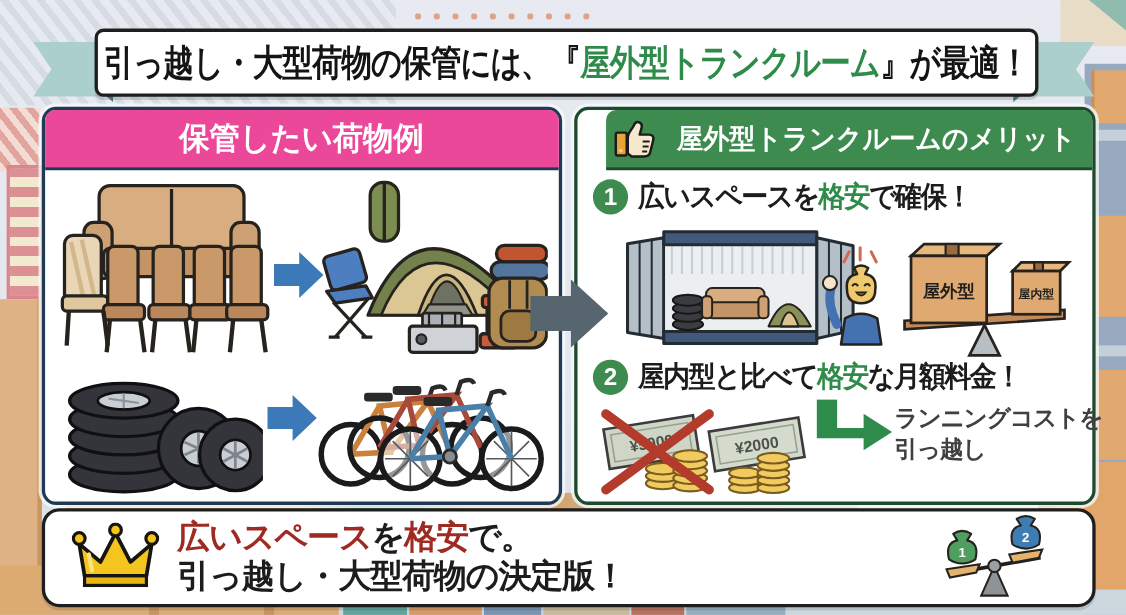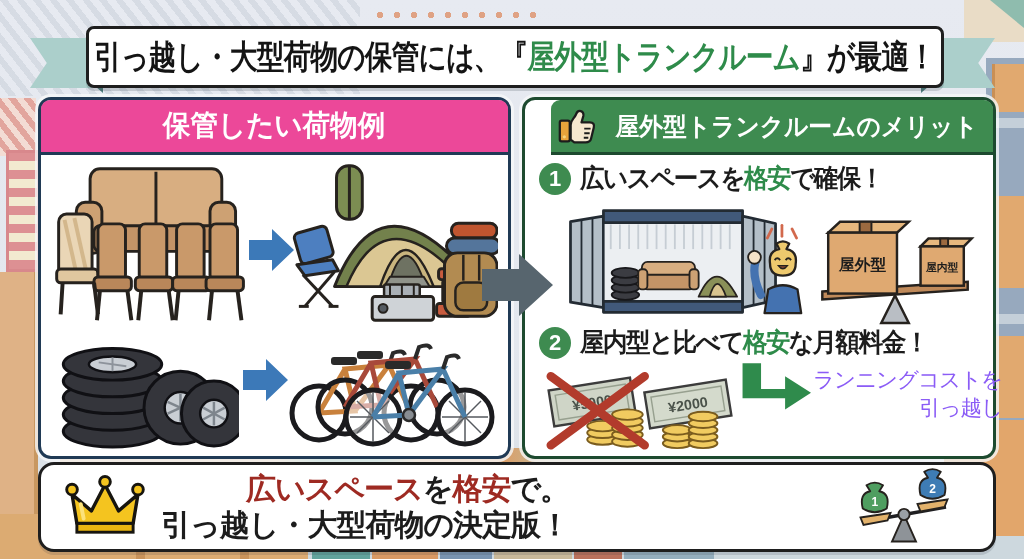--- a/index.html
+++ b/index.html
@@ -59,29 +59,29 @@
   .panel-r .hdr-txt{font-size:25px;}
   .panel .body{position:relative;height:calc(100% - 55px);}
   
   .illus{position:absolute;}
   
   .benefit{position:absolute;display:flex;align-items:center;gap:9px;}
   .num-badge{width:32px;height:32px;border-radius:50%;background:#3e8b50;color:#fff;font-weight:800;
     font-size:22px;display:flex;align-items:center;justify-content:center;flex:0 0 32px;}
   .benefit .btxt{font-size:26px;font-weight:800;color:#1c1c1c;letter-spacing:-1.5px;white-space:nowrap;
     display:inline-block;transform:scaleX(.94);transform-origin:left center;}
-  .runcost{position:absolute;left:288px;top:212px;font-size:21.5px;font-weight:400;color:#8b5cf6;
-    line-height:1.3;letter-spacing:-1px;white-space:nowrap;text-align:right;}
+  .runcost{position:absolute;left:288px;top:212px;font-size:21.5px;font-weight:700;color:#404040;
+    line-height:1.3;letter-spacing:-1px;white-space:nowrap;}
   
   .mid-arrow{left:482px;top:252px;width:72px;height:66px;z-index:4;}
   
   .bottom-banner{left:38px;top:462px;width:952px;height:84px;background:#fff;border:3px solid #1e1e1e;
     border-radius:16px;z-index:2;display:flex;align-items:center;box-shadow:0 3px 0 rgba(40,50,60,.15);}
   .crown-wrap{margin-left:24px;width:80px;height:64px;flex:0 0 80px;}
-  .bb-text{margin-left:16px;font-size:30px;font-weight:800;letter-spacing:-1px;line-height:1.2;color:#1c1c1c;white-space:nowrap;text-align:right;}
+  .bb-text{margin-left:16px;font-size:30px;font-weight:800;letter-spacing:-1px;line-height:1.2;color:#1c1c1c;white-space:nowrap;}
   .red-accent{color:#9e2a22;}
   .scale-wrap{position:absolute;right:26px;top:3px;width:126px;height:78px;}
   svg{display:block;}
 </style>
 </head>
 <body>
 
 <div class="stage">
 
   <div class="abs bg-stripes"></div>

